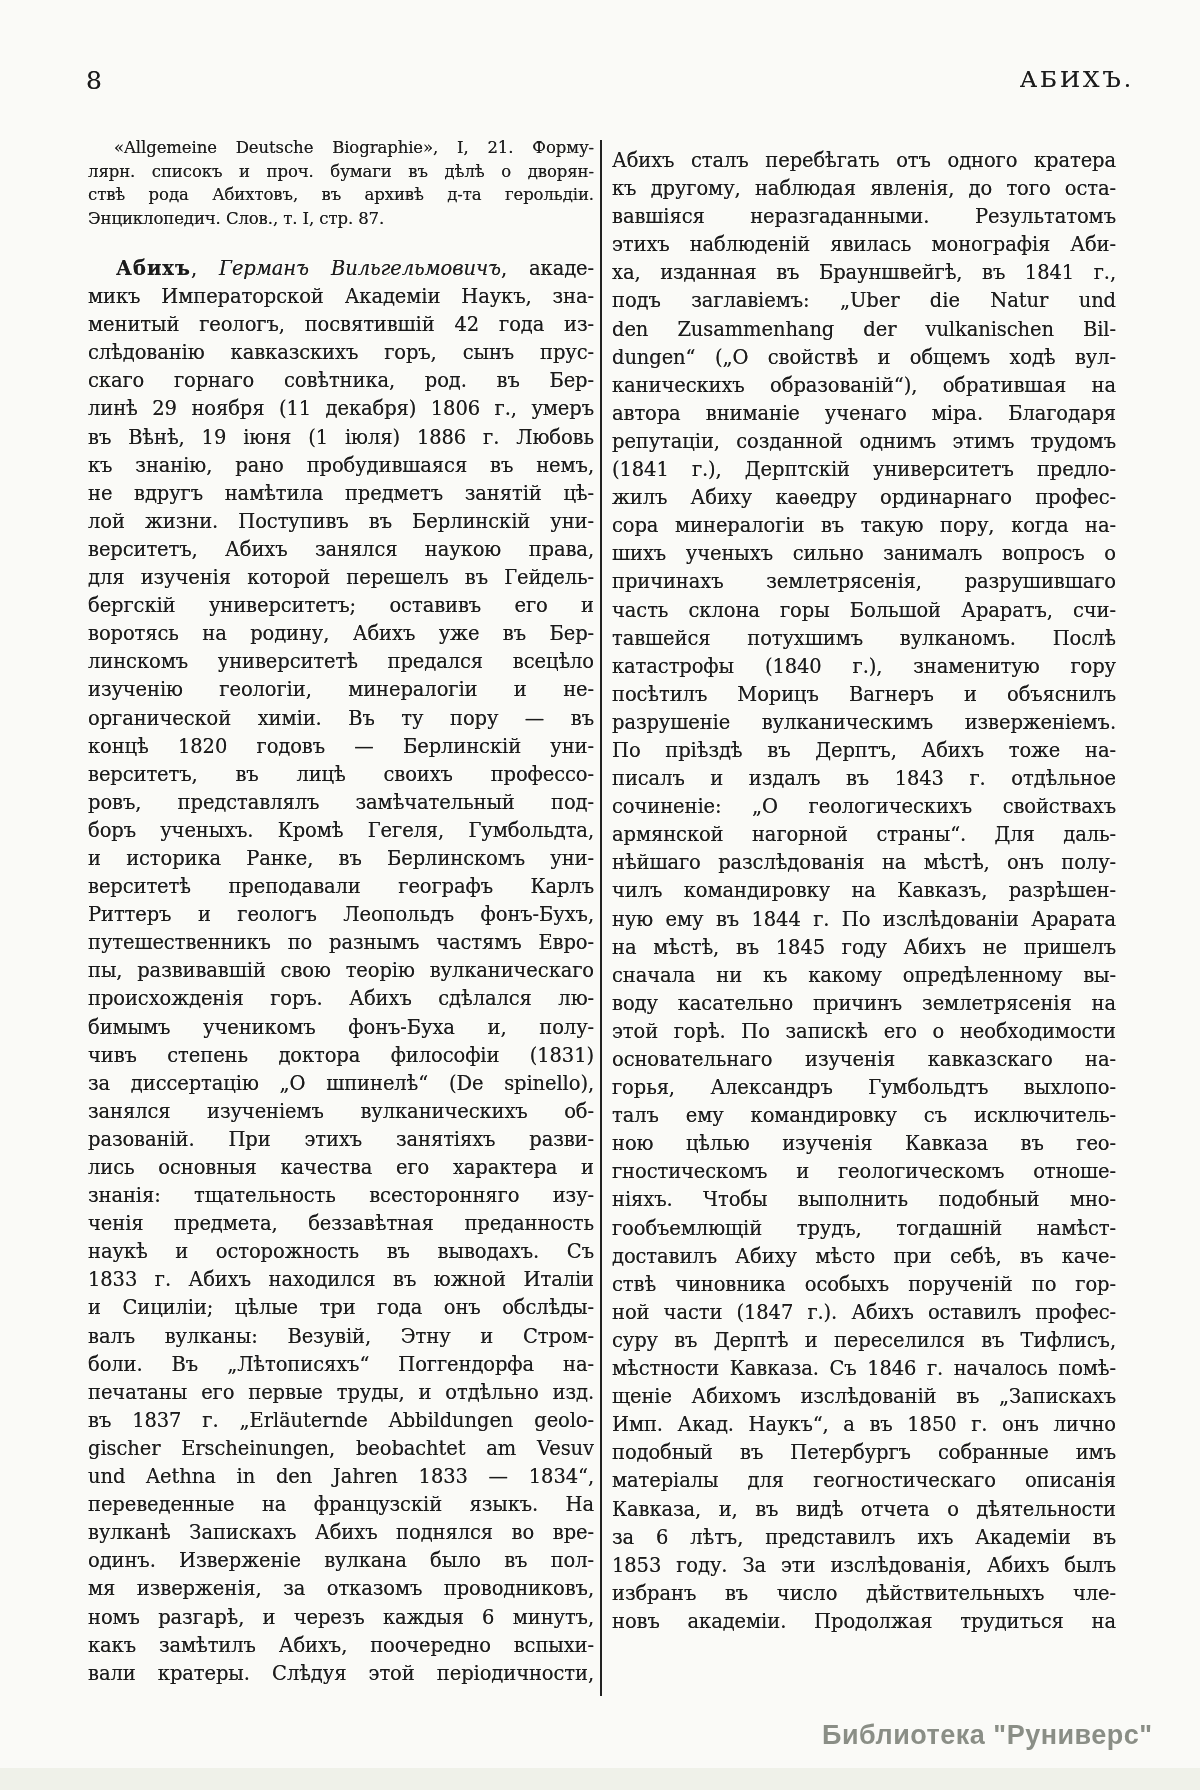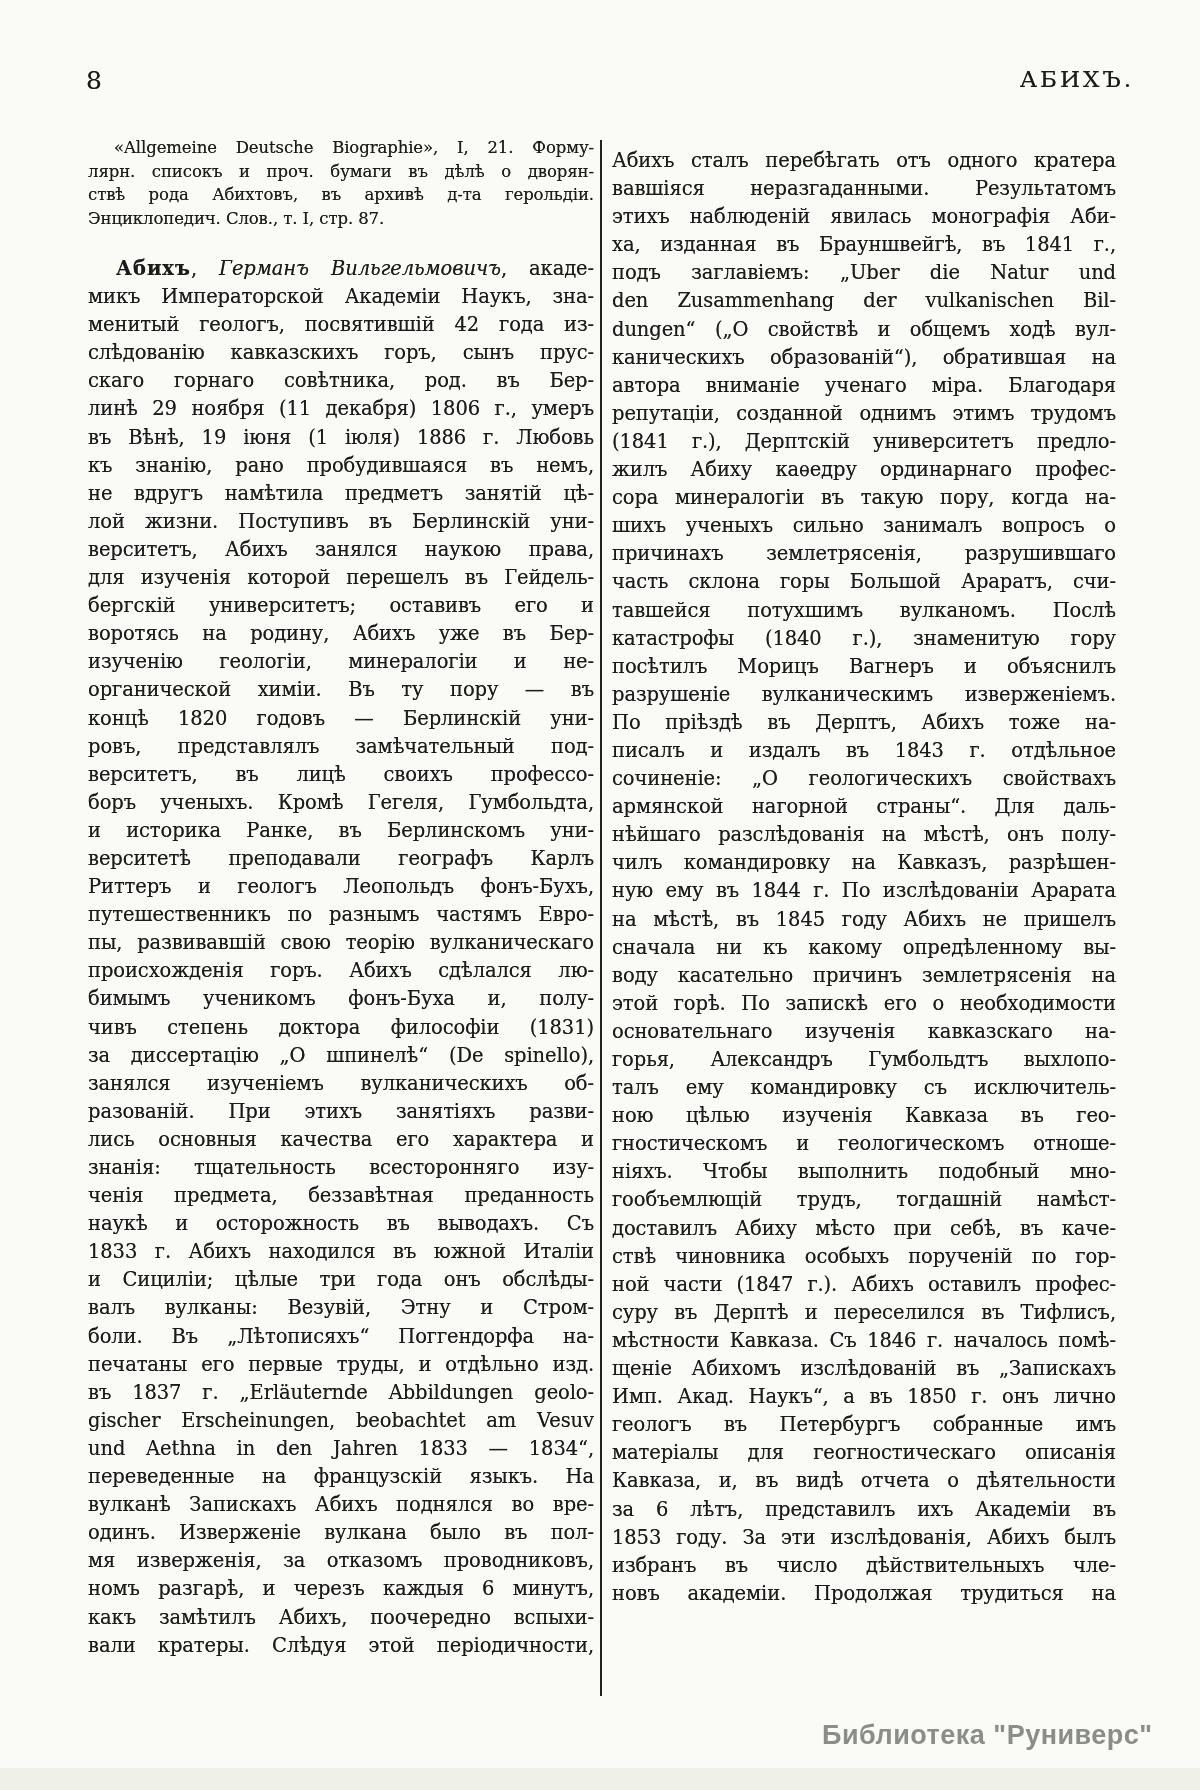--- a/index.html
+++ b/index.html
@@ -79,25 +79,26 @@
       <div class="line" style="">скаго горнаго совѣтника, род. въ Бер-</div>
       <div class="line" style="">линѣ 29 ноября (11 декабря) 1806 г., умеръ</div>
       <div class="line" style="">въ Вѣнѣ, 19 іюня (1 іюля) 1886 г. Любовь</div>
       <div class="line" style="">къ знанію, рано пробудившаяся въ немъ,</div>
       <div class="line" style="">не вдругъ намѣтила предметъ занятій цѣ-</div>
       <div class="line" style="">лой жизни. Поступивъ въ Берлинскій уни-</div>
       <div class="line" style="">верситетъ, Абихъ занялся наукою права,</div>
       <div class="line" style="">для изученія которой перешелъ въ Гейдель-</div>
       <div class="line" style="">бергскій университетъ; оставивъ его и</div>
       <div class="line" style="">воротясь на родину, Абихъ уже въ Бер-</div>
+      <div class="line" style="">линскомъ университетѣ предался всецѣло</div>
       <div class="line" style="">изученію геологіи, минералогіи и не-</div>
       <div class="line" style="">органической химіи. Въ ту пору — въ</div>
       <div class="line" style="">концѣ 1820 годовъ — Берлинскій уни-</div>
+      <div class="line" style="">верситетъ, въ лицѣ своихъ профессо-</div>
       <div class="line" style="">ровъ, представлялъ замѣчательный под-</div>
-      <div class="line" style="">верситетъ, въ лицѣ своихъ профессо-</div>
       <div class="line" style="">боръ ученыхъ. Кромѣ Гегеля, Гумбольдта,</div>
       <div class="line" style="">и историка Ранке, въ Берлинскомъ уни-</div>
       <div class="line" style="">верситетѣ преподавали географъ Карлъ</div>
       <div class="line" style="">Риттеръ и геологъ Леопольдъ фонъ-Бухъ,</div>
       <div class="line" style="">путешественникъ по разнымъ частямъ Евро-</div>
       <div class="line" style="">пы, развивавшій свою теорію вулканическаго</div>
       <div class="line" style="">происхожденія горъ. Абихъ сдѣлался лю-</div>
       <div class="line" style="">бимымъ ученикомъ фонъ-Буха и, полу-</div>
       <div class="line" style="">чивъ степень доктора философіи (1831)</div>
       <div class="line" style="">за диссертацію „О шпинелѣ“ (De spinello),</div>
@@ -121,20 +122,21 @@
       <div class="line" style="">мя изверженія, за отказомъ проводниковъ,</div>
       <div class="line" style="">номъ разгарѣ, и черезъ каждыя 6 минутъ,</div>
       <div class="line" style="">какъ замѣтилъ Абихъ, поочередно вспыхи-</div>
       <div class="line" style="">вали кратеры. Слѣдуя этой періодичности,</div>
   </div>
 
   <div class="divider" style="left:600px; top:140px; height:1556px;"></div>
 
   <div class="col ink" style="left:612px; top:149px; width:504px;">
     <div class="line" style="">Абихъ сталъ перебѣгать отъ одного кратера</div>
+      <div class="line" style="">къ другому, наблюдая явленія, до того оста-</div>
       <div class="line" style="">вавшіяся неразгаданными. Результатомъ</div>
       <div class="line" style="">этихъ наблюденій явилась монографія Аби-</div>
       <div class="line" style="">ха, изданная въ Брауншвейгѣ, въ 1841 г.,</div>
       <div class="line" style="">подъ заглавіемъ: „Uber die Natur und</div>
       <div class="line" style="">den Zusammenhang der vulkanischen Bil-</div>
       <div class="line" style="">dungen“ („О свойствѣ и общемъ ходѣ вул-</div>
       <div class="line" style="">каническихъ образованій“), обратившая на</div>
       <div class="line" style="">автора вниманіе ученаго міра. Благодаря</div>
       <div class="line" style="">репутаціи, созданной однимъ этимъ трудомъ</div>
       <div class="line" style="">(1841 г.), Дерптскій университетъ предло-</div>
@@ -165,21 +167,21 @@
       <div class="line" style="">гностическомъ и геологическомъ отноше-</div>
       <div class="line" style="">ніяхъ. Чтобы выполнить подобный мно-</div>
       <div class="line" style="">гообъемлющій трудъ, тогдашній намѣст-</div>
       <div class="line" style="">доставилъ Абиху мѣсто при себѣ, въ каче-</div>
       <div class="line" style="">ствѣ чиновника особыхъ порученій по гор-</div>
       <div class="line" style="">ной части (1847 г.). Абихъ оставилъ профес-</div>
       <div class="line" style="">суру въ Дерптѣ и переселился въ Тифлисъ,</div>
       <div class="line" style="">мѣстности Кавказа. Съ 1846 г. началось помѣ-</div>
       <div class="line" style="">щеніе Абихомъ изслѣдованій въ „Запискахъ</div>
       <div class="line" style="">Имп. Акад. Наукъ“, а въ 1850 г. онъ лично</div>
-      <div class="line" style="">геологъ въ Петербургъ собранные имъ</div>
+      <div class="line" style="">подобный въ Петербургъ собранные имъ</div>
       <div class="line" style="">матеріалы для геогностическаго описанія</div>
       <div class="line" style="">Кавказа, и, въ видѣ отчета о дѣятельности</div>
       <div class="line" style="">за 6 лѣтъ, представилъ ихъ Академіи въ</div>
       <div class="line" style="">1853 году. За эти изслѣдованія, Абихъ былъ</div>
       <div class="line" style="">избранъ въ число дѣйствительныхъ чле-</div>
       <div class="line" style="">новъ академіи. Продолжая трудиться на</div>
   </div>
 
   <div class="footer-strip"></div>
 

